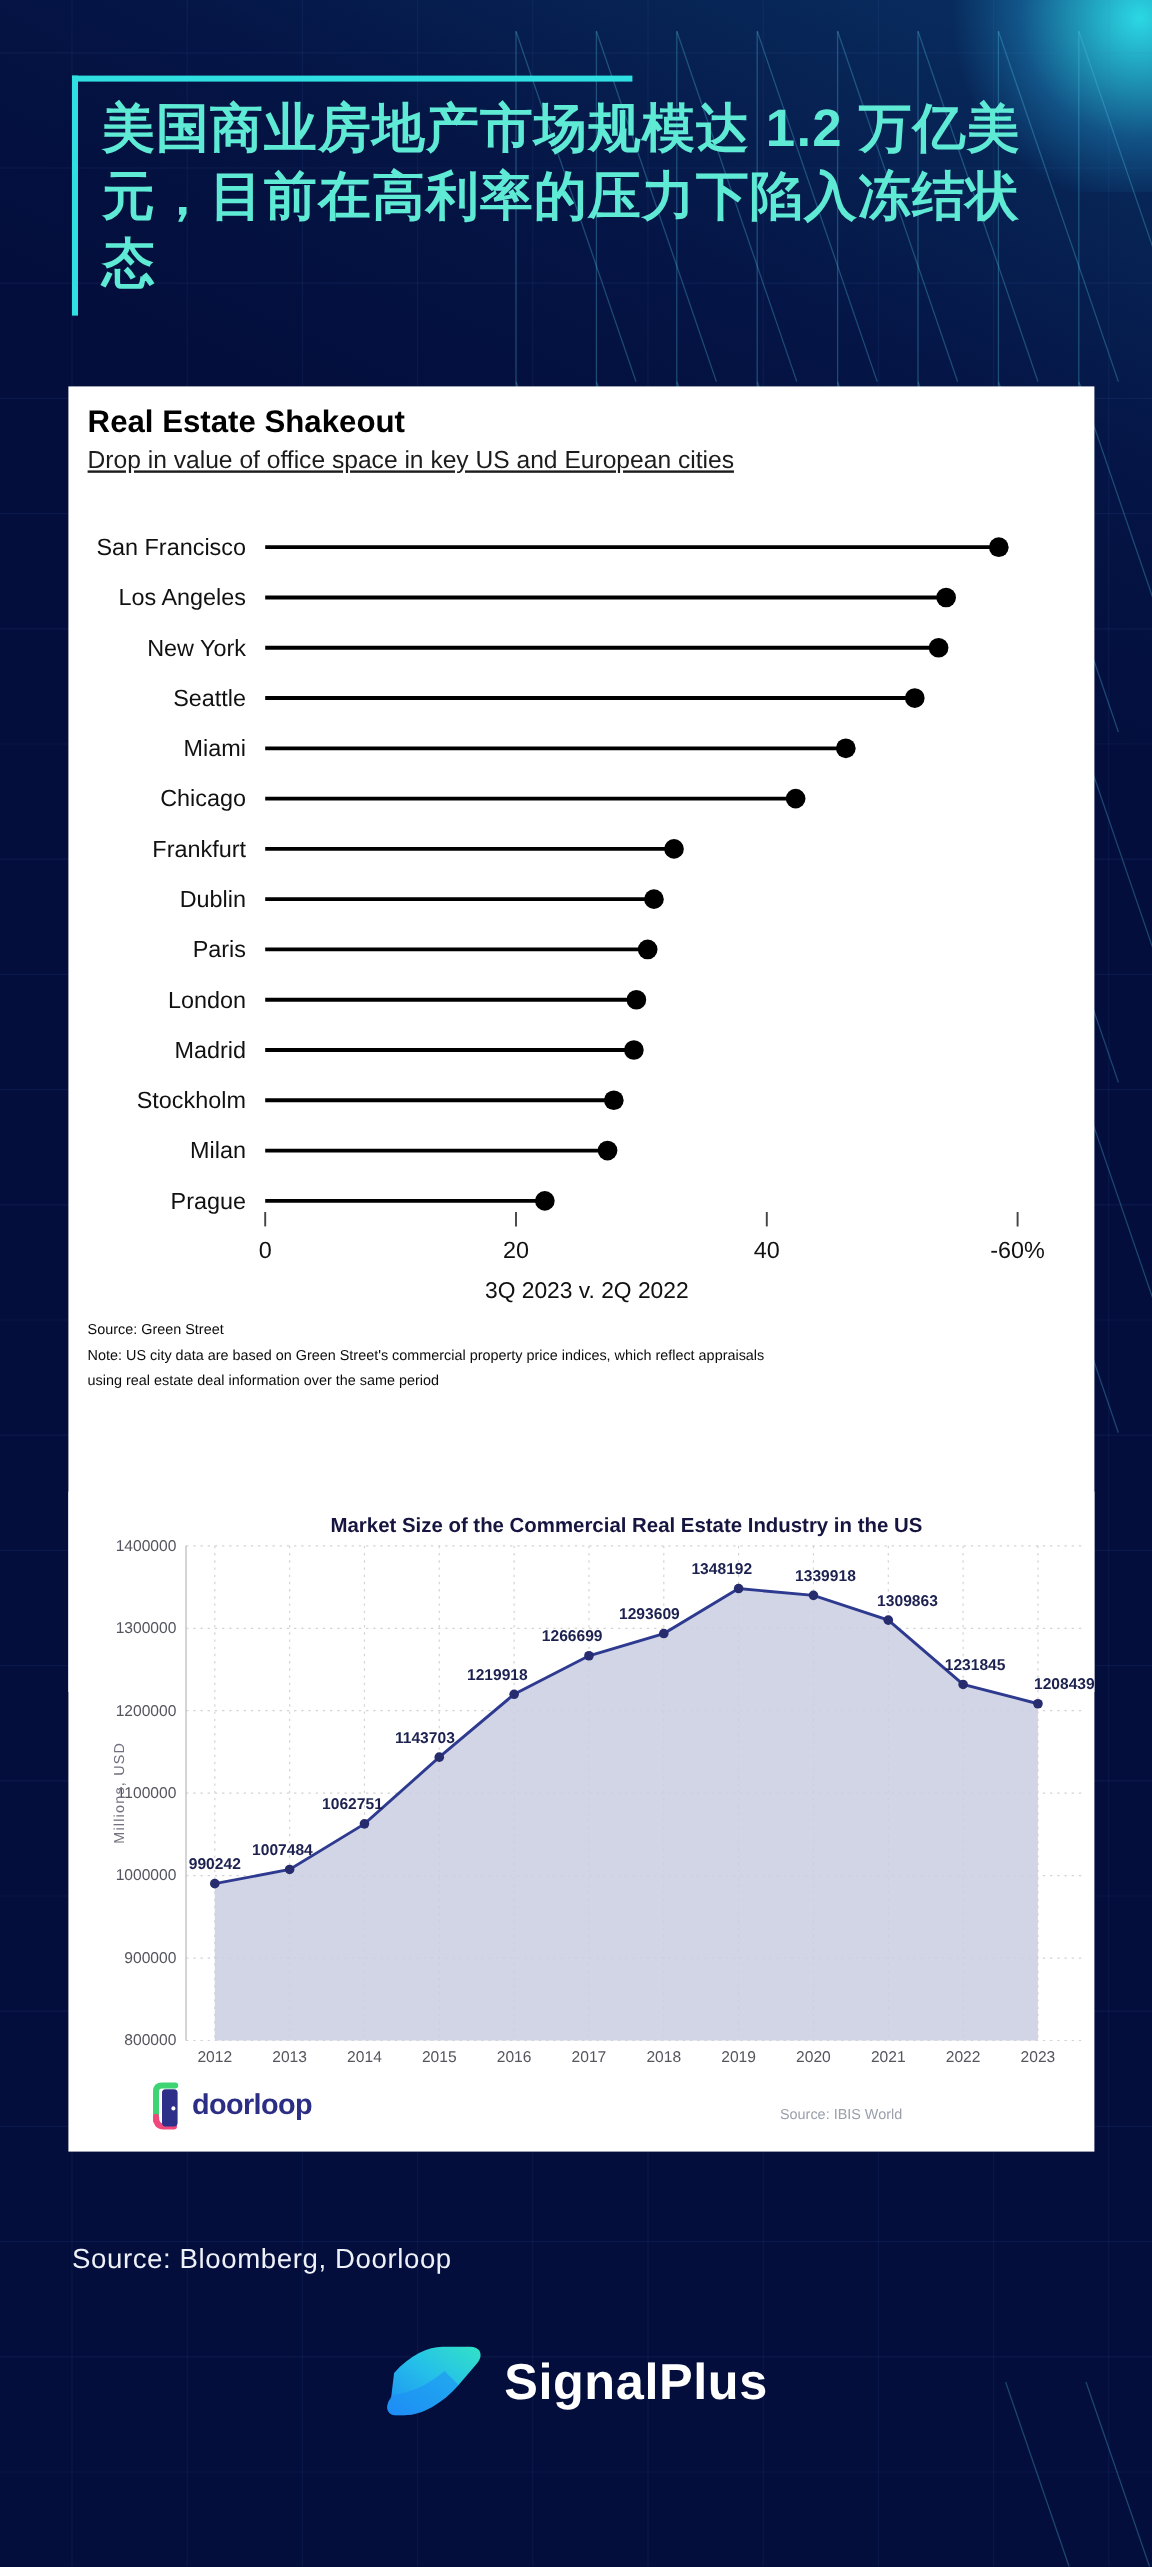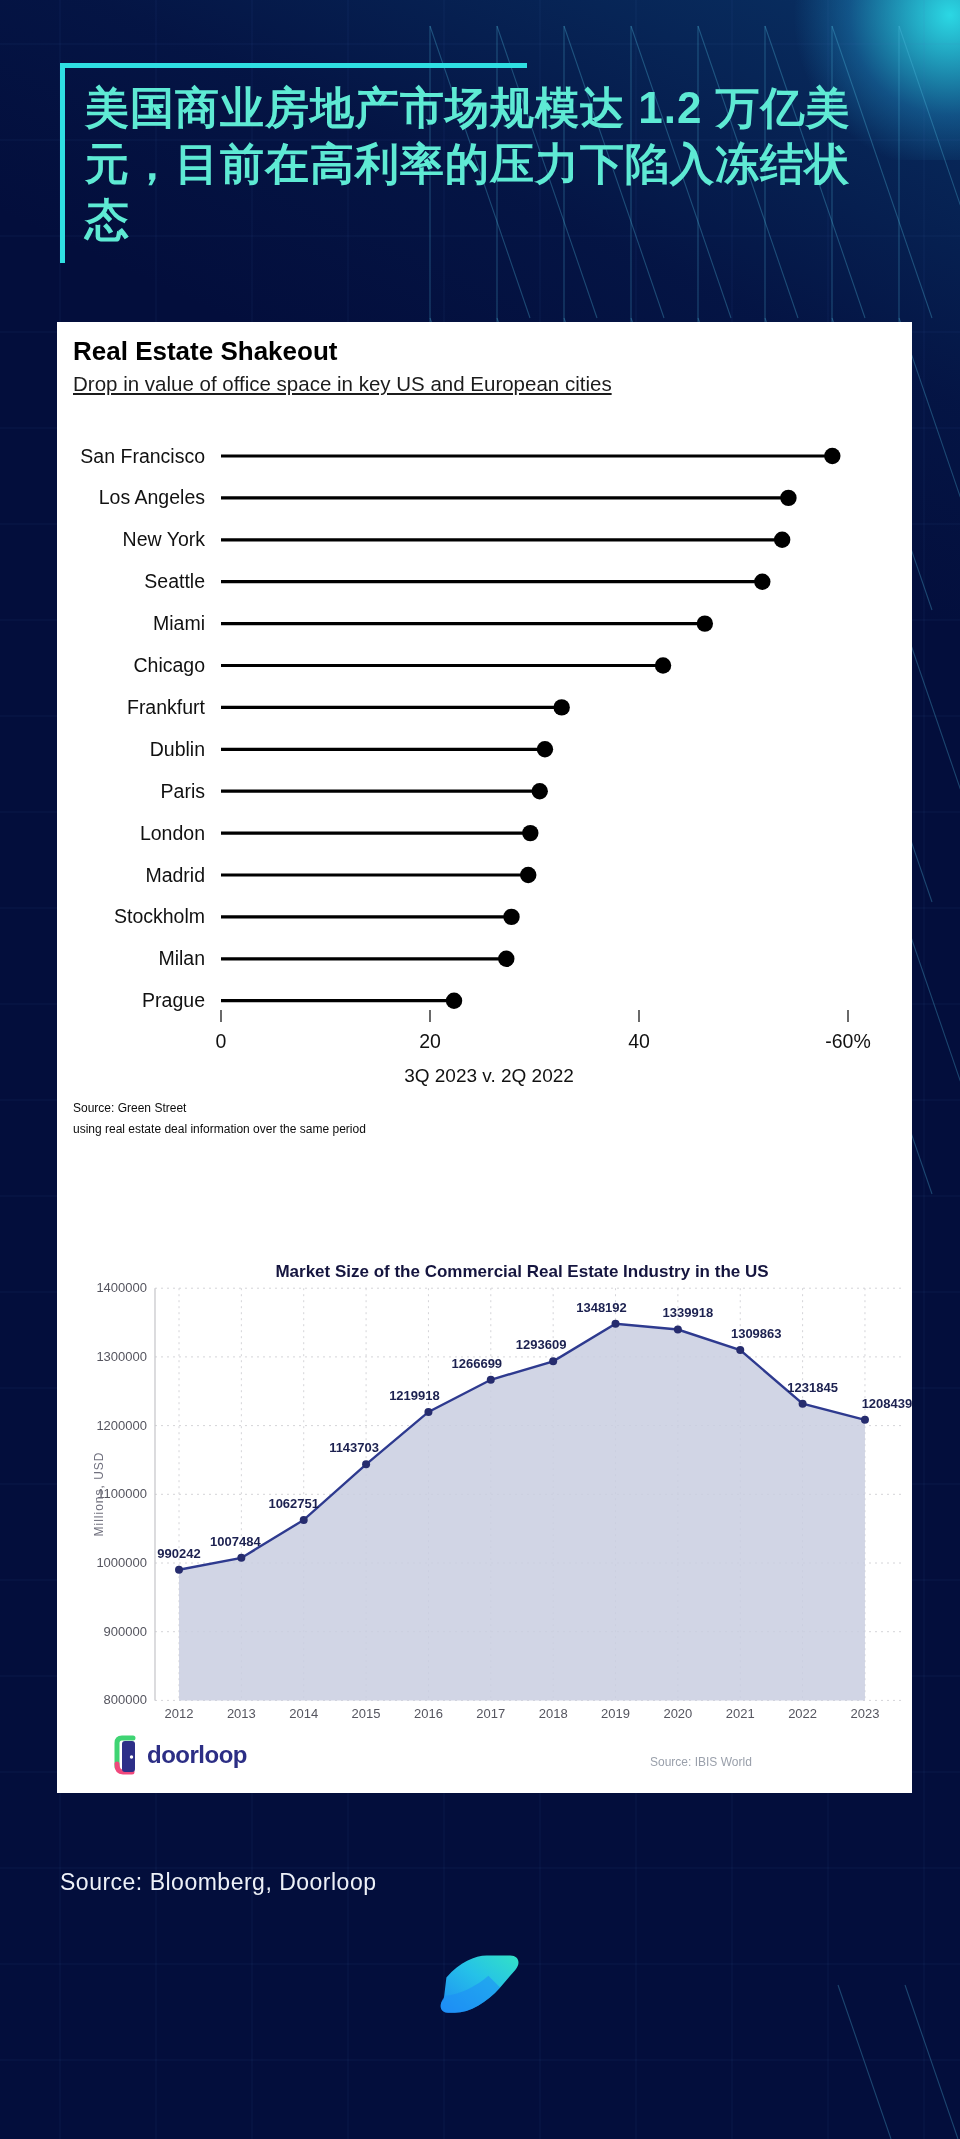--- a/index.html
+++ b/index.html
@@ -22,21 +22,21 @@
   .c1-sub{position:absolute;left:16px;top:50px;font-size:20.5px;color:#1c1c1c;text-decoration:underline;}
   #c1svg{position:absolute;left:0;top:100px;}
   .c1lab{font-size:19.5px;fill:#111;}
   .c1cap{font-size:19px;fill:#111;}
   .c1-note{position:absolute;left:16px;top:776px;font-size:12px;line-height:21px;color:#0c0c0c;width:830px;}
   #c2svg{position:absolute;left:0;top:0;}
   .c2axis{font-size:13px;fill:#55555f;}
   .c2val{font-size:13px;font-weight:600;fill:#1c2150;}
   .c2title{font-size:17px;font-weight:600;fill:#15153f;}
   .c2ylab{font-size:12px;fill:#70707e;letter-spacing:1px;}
-  .dl-logo{position:absolute;left:55px;top:492px;display:flex;align-items:center;gap:9px;}
+  .dl-logo{position:absolute;left:68px;top:492px;display:flex;align-items:center;gap:9px;}
   .dl-text{font-size:24px;font-weight:700;color:#2c2e85;letter-spacing:-0.5px;}
   .ibis{position:absolute;left:593px;top:512px;width:250px;text-align:left;font-size:12px;color:#9aa0ab;}
   .foot-src{position:absolute;left:60px;top:1828px;font-size:23px;color:#eef1f8;letter-spacing:0.5px;z-index:2;margin-top:41px;}
   .brand{position:absolute;left:0;top:1952px;width:960px;display:flex;justify-content:center;
          align-items:center;gap:16px;z-index:2;}
   .brand-text{font-size:42px;font-weight:700;color:#ffffff;letter-spacing:0.5px;}
 </style>
 </head>
 <body>
 
@@ -204,20 +204,21 @@
       <line x1="373" y1="588" x2="373" y2="600" stroke="#444" stroke-width="1.6"></line>
       <text x="373" y="626" text-anchor="middle" class="c1lab">20</text>
       <line x1="582" y1="588" x2="582" y2="600" stroke="#444" stroke-width="1.6"></line>
       <text x="582" y="626" text-anchor="middle" class="c1lab">40</text>
       <line x1="791" y1="588" x2="791" y2="600" stroke="#444" stroke-width="1.6"></line>
       <text x="791" y="626" text-anchor="middle" class="c1lab">-60%</text>
       <text x="432" y="660" text-anchor="middle" class="c1cap">3Q 2023 v. 2Q 2022</text>
     </svg>
   <div class="c1-note">
     <div>Source: Green Street</div>
+    <div>Note: US city data are based on Green Street's commercial property price indices, which reflect appraisals</div>
     <div>using real estate deal information over the same period</div>
   </div>
 </div>
 
 <div class="card" id="card2">
   <svg id="c2svg" width="855" height="550">
       <line x1="98" y1="45.2" x2="848" y2="45.2" stroke="#d4d4d8" stroke-width="1" stroke-dasharray="2 4"></line>
       <text x="90" y="49.2" text-anchor="end" class="c2axis">1400000</text>
       <line x1="98" y1="113.9" x2="848" y2="113.9" stroke="#d4d4d8" stroke-width="1" stroke-dasharray="2 4"></line>
       <text x="90" y="117.9" text-anchor="end" class="c2axis">1300000</text>
@@ -304,13 +305,14 @@
     <defs>
       <linearGradient id="spg" x1="0%" y1="100%" x2="100%" y2="0%">
         <stop offset="0%" stop-color="#1e8cf5"></stop>
         <stop offset="55%" stop-color="#25c1e8"></stop>
         <stop offset="100%" stop-color="#33e2c6"></stop>
       </linearGradient>
     </defs>
     <path d="M10 30 C26 12 44 4 58 4 L86 4 C96 4 99 13 92 21 L74 42 C58 60 38 72 20 72 L12 72 C3 72 0 63 7 55 Z" fill="url(#spg)"></path>
     <path d="M8 52 C28 50 46 40 60 28 L74 42 C58 60 38 72 20 72 L12 72 C3 72 0 63 8 52 Z" fill="#1e8cf5" opacity="0.55"></path>
   </svg>
+  <span class="brand-text">SignalPlus</span>
 </div>
 
 </body></html>

